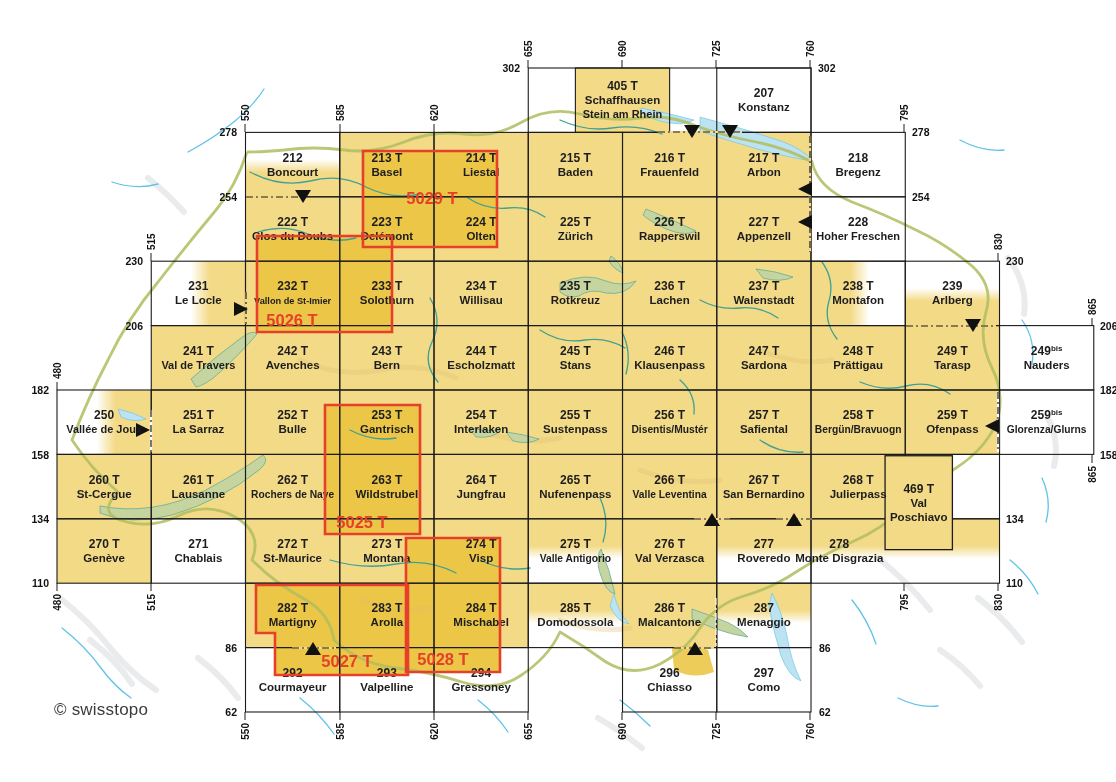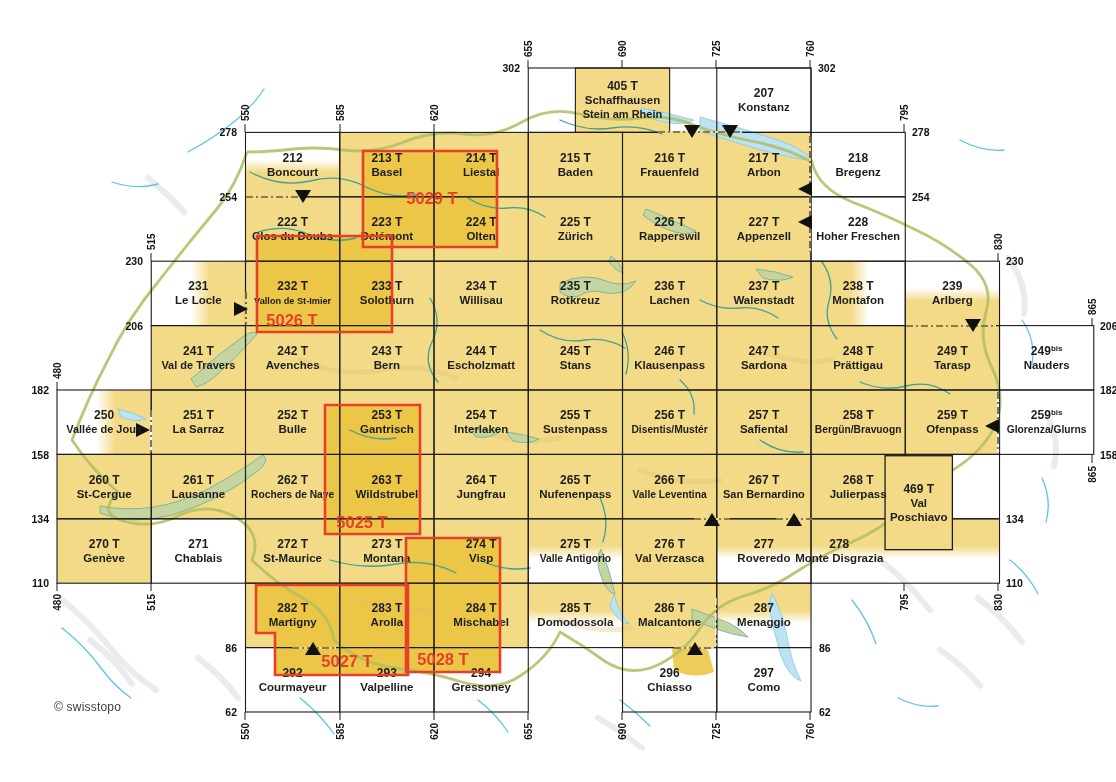--- a/index.html
+++ b/index.html
@@ -1,19 +1,19 @@
 <!DOCTYPE html>
 <html><head>
 <meta charset="utf-8">
 <style>
   html,body{margin:0;padding:0;background:#fff;}
   .stage{position:relative;width:1116px;height:782px;background:#fff;overflow:hidden;
          font-family:"Liberation Sans","DejaVu Sans",sans-serif;}
   .stage svg{position:absolute;left:0;top:0;}
-  .attribution{position:absolute;left:54px;top:700px;font-size:12px;color:#3c3c3c;
+  .attribution{position:absolute;left:54px;top:700px;font-size:17px;color:#3c3c3c;
                letter-spacing:.2px;text-align:right;}
 </style>
 </head>
 <body>
 
 <div class="stage">
   <svg id="map-svg" width="1116" height="782" viewBox="0 0 1116 782">
       <defs>
         <linearGradient id="gyt" x1="0" y1="0" x2="0" y2="1">
           <stop offset="0.42" stop-color="#F3DA87"></stop>

